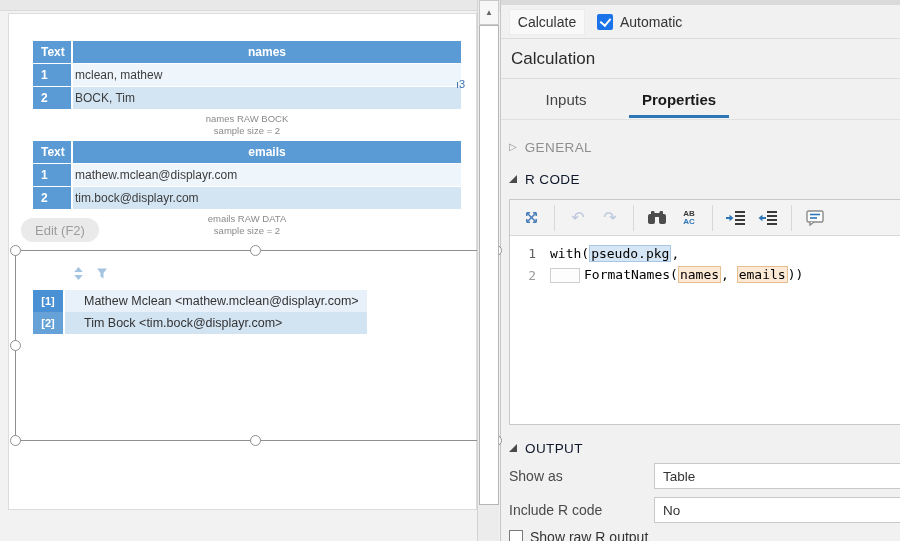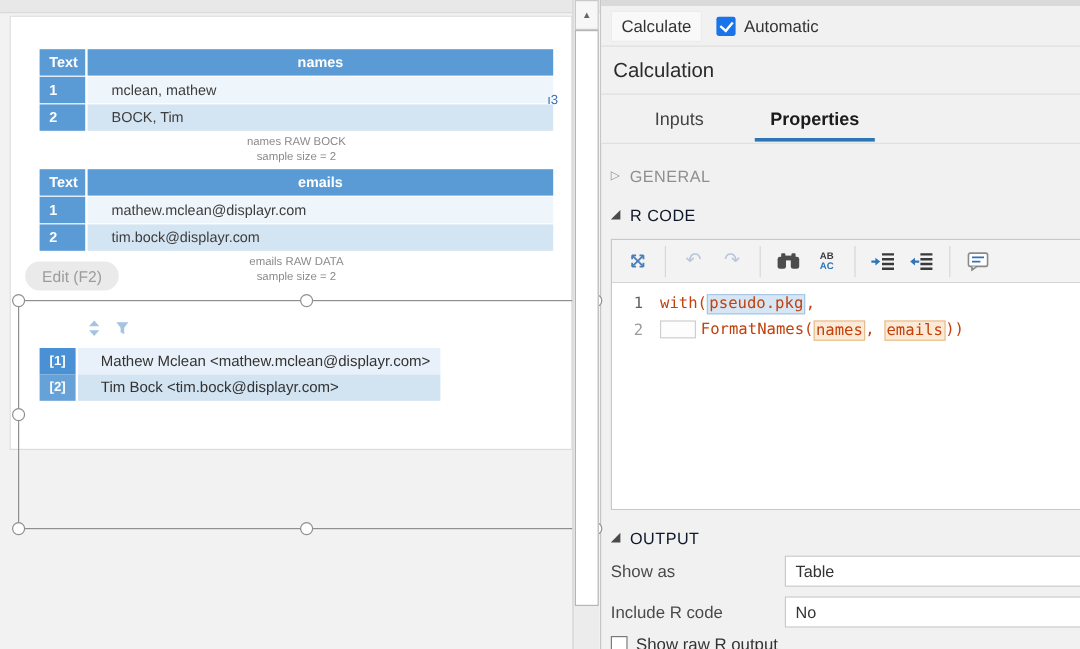--- a/index.html
+++ b/index.html
@@ -3,27 +3,27 @@
 <meta charset="utf-8">
 <style>
   * { margin:0; padding:0; box-sizing:border-box; }
   html,body { width:900px; height:541px; overflow:hidden; background:#fff;
     font-family:"Liberation Sans","DejaVu Sans",sans-serif; }
   .app { position:relative; width:900px; height:541px; overflow:hidden; background:#fff; }
 
   
   .left-pane { position:absolute; left:0; top:0; width:500px; height:541px; background:#f2f2f2; }
   .canvas-topstrip { position:absolute; left:0; top:0; width:500px; height:11px; background:#e8e8e8; border-bottom:1px solid #dadada; }
-  .page { position:absolute; left:8px; top:13px; width:469px; height:362px; background:#fff; border:1px solid #dcdcdc; z-index:1; }
+  .page { position:absolute; left:8px; top:13px; width:469px; height:497px; background:#fff; border:1px solid #dcdcdc; z-index:1; }
 
   .dtable { position:absolute; left:24px; width:428px; }
   .dt-row { display:flex; margin-bottom:1px; height:22px; }
   .dt-idx { width:38px; background:#5b9bd5; color:#fff; font-weight:bold; font-size:12px;
     display:flex; align-items:center; padding-left:8px; margin-right:2px; }
-  .dt-val { flex:1; font-size:12px; color:#3d3d3d; display:flex; align-items:center; padding-left:20px; }
+  .dt-val { flex:1; font-size:12px; color:#3d3d3d; display:flex; align-items:center; padding-left:2px; }
   .dt-head .dt-idx { padding-left:8px; }
   .dt-head .dt-val { background:#5b9bd5; color:#fff; font-weight:bold; justify-content:center; padding-left:0; }
   .row-a { background:#eef5fb; }
   .row-b { background:#d3e4f3; }
 
   .tbl-caption { position:absolute; left:24px; width:428px; text-align:center; font-size:9.5px;
     line-height:12px; color:#8a8a8a; }
 
   .edit-pill { position:absolute; left:12px; top:204px; width:78px; height:24px; background:rgba(232,232,232,.92);
     border-radius:12px; color:#9c9c9c; font-size:13px; display:flex; align-items:center; justify-content:center; }
@@ -100,21 +100,21 @@
   .undo-glyph { font-size:16px; color:#b9c6dd; line-height:16px; }
   .replace-stack { font-size:8px; line-height:8px; font-weight:bold; text-align:left; }
   .replace-top { color:#3a3a3a; }
   .replace-bottom { color:#2e75b6; }
 
   .ed-code { position:absolute; left:0; top:36px; width:100%; height:188px; background:#fff;
     font-family:"DejaVu Sans Mono","Liberation Mono",monospace; font-size:13px; }
   .code-row { position:absolute; left:0; height:22px; display:flex; align-items:center; width:100%; }
   .gutter { width:40px; text-align:right; padding-right:14px; font-size:13px; }
   .ln1 { color:#5f5f5f; } .ln2 { color:#9b9b9b; }
-  .code-line { white-space:pre; color:#c2410c; }
+  .code-line { white-space:pre; color:#000000; }
   .hl-blue { background:#d7e6f4; border:1px solid #a9c7e3; padding:0 1px; }
   .hl-orange { background:#fdead6; border:1px solid #e6bd8f; padding:0 1px; }
   .indent-box { display:inline-block; width:30px; height:15px; border:1px solid #cfcfcf;
     background:#fdfdfd; vertical-align:middle; margin-right:4px; }
 
   .prop-row-label { position:absolute; left:8px; font-size:14px; color:#4a4a4a; height:26px;
     display:flex; align-items:center; }
   .prop-input { position:absolute; left:153px; width:252px; height:26px; background:#fff;
     border:1px solid #c9c9c9; font-size:13.5px; color:#333; display:flex; align-items:center; padding-left:8px; }
 

